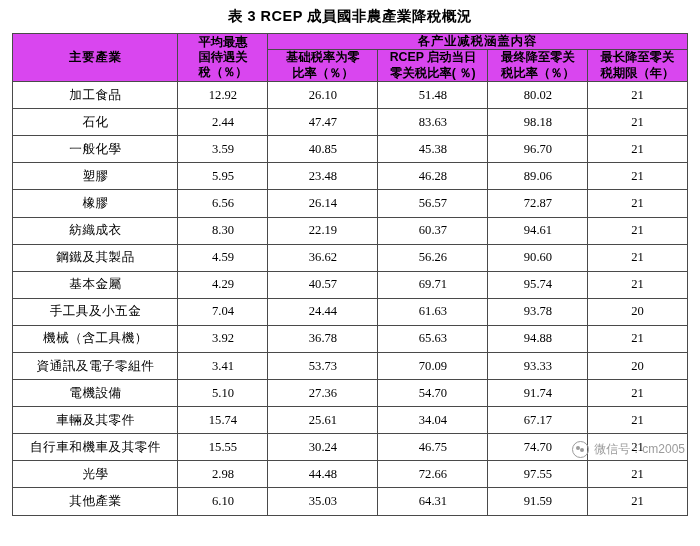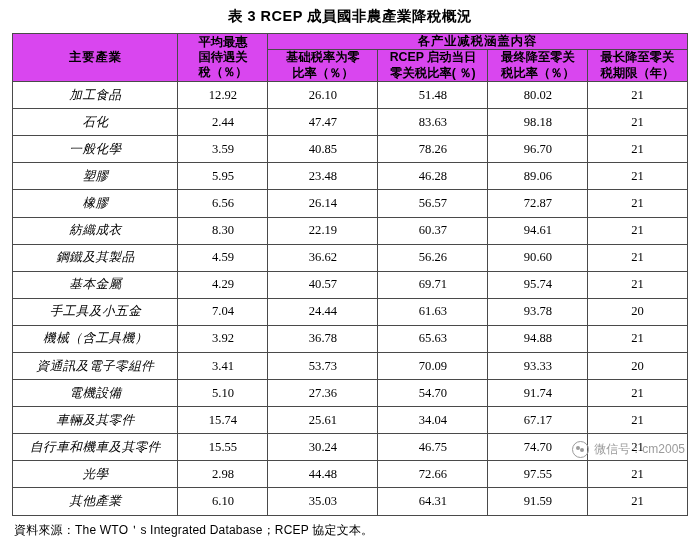--- a/index.html
+++ b/index.html
@@ -65,21 +65,20 @@
   }
   tbody td {
     height: 26.1px;
     background: #ffffff;
     font-family: "Liberation Serif", serif;
   }
   tbody td.ind {
     font-family: "Liberation Sans", sans-serif;
     font-size: 12.6px;
     letter-spacing: 0.5px;
-    font-style: italic;
   }
   tbody td.num {
     font-size: 12.6px;
     font-family: "Liberation Serif", serif;
   }
   .source {
     font-size: 12px;
     font-family: "Liberation Sans", sans-serif;
     padding: 6px 0 0 14px;
     letter-spacing: 0.2px;
@@ -189,21 +188,21 @@
         <td class="num">2.44</td>
         <td class="num">47.47</td>
         <td class="num">83.63</td>
         <td class="num">98.18</td>
         <td class="num">21</td>
       </tr>
       <tr>
         <td class="ind">一般化學</td>
         <td class="num">3.59</td>
         <td class="num">40.85</td>
-        <td class="num">78.26</td>
+        <td class="num">45.38</td>
         <td class="num">96.70</td>
         <td class="num">21</td>
       </tr>
       <tr>
         <td class="ind">塑膠</td>
         <td class="num">5.95</td>
         <td class="num">23.48</td>
         <td class="num">46.28</td>
         <td class="num">89.06</td>
         <td class="num">21</td>
@@ -300,20 +299,19 @@
         <td class="ind">其他產業</td>
         <td class="num">6.10</td>
         <td class="num">35.03</td>
         <td class="num">64.31</td>
         <td class="num">91.59</td>
         <td class="num">21</td>
       </tr>
     </tbody>
   </table>
 
-  <div class="source">資料來源：The WTO＇s Integrated Database；RCEP 協定文本。</div>
 
   <div class="watermark">
     <span class="wm-icon"></span>
     <span>微信号：cm2005</span>
   </div>
 
 </div>
 
 </body></html>

